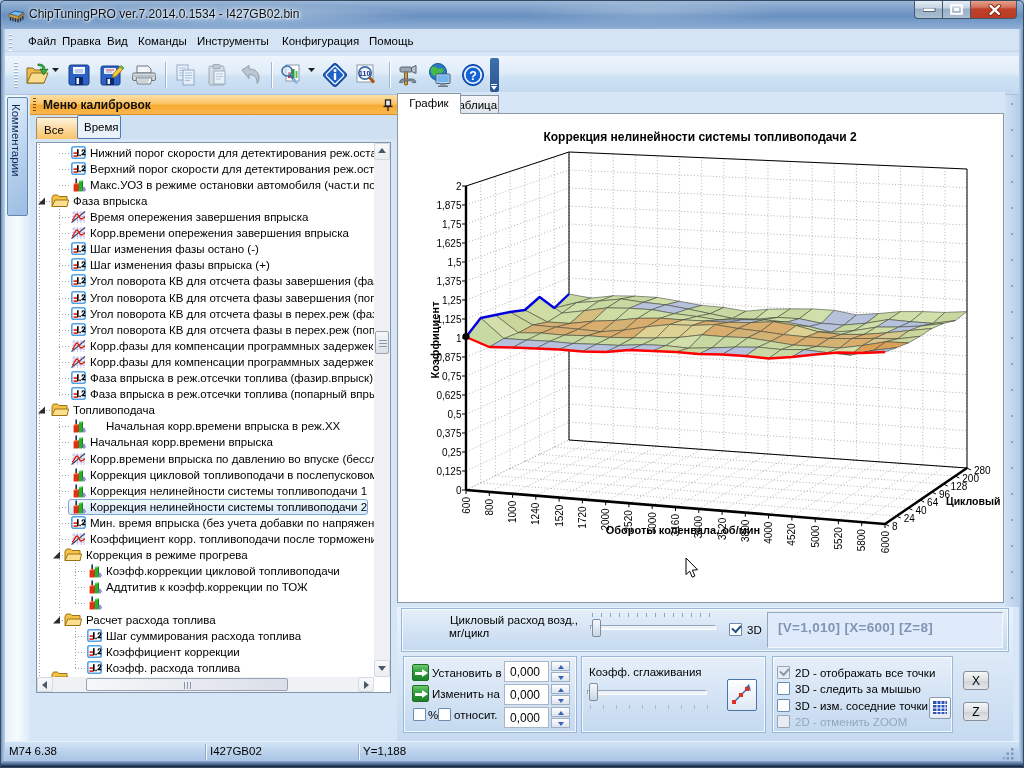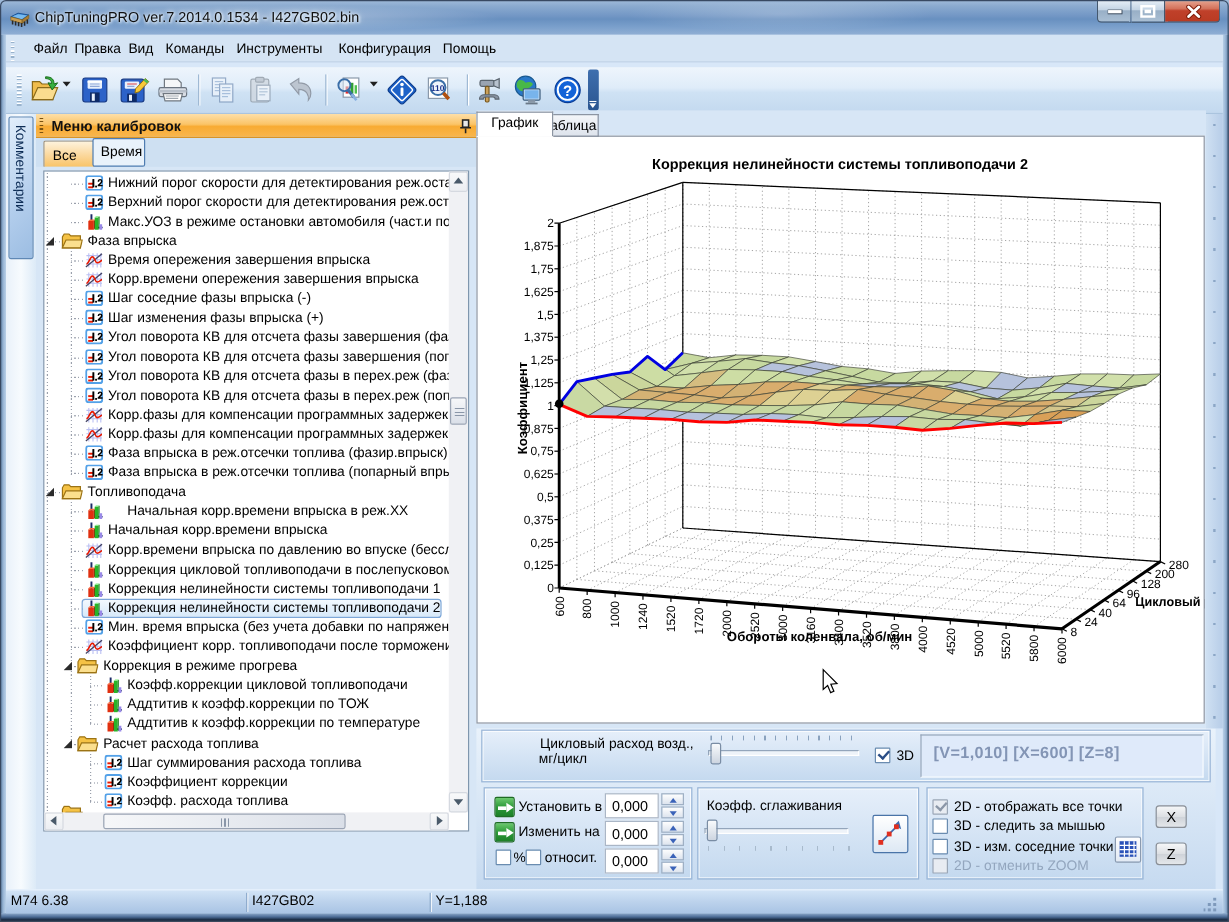--- a/index.html
+++ b/index.html
@@ -367,21 +367,21 @@
           <div class="trow" style="left:52px;top:81.1px;line-height:16px">Корр.времени опережения завершения впрыска</div>
           <div class="abs" style="left:21px;top:105.2px;width:11px;height:1px;background:repeating-linear-gradient(90deg,#9aa0ac 0 1px,transparent 1px 3px)"></div>
           <svg class="abs" style="left:33px;top:98.2px" width="15" height="13">
             <rect x="0.8" y="0.8" width="13.4" height="11.4" rx="2" fill="#fff" stroke="#53a1e8" stroke-width="1.6"></rect>
             <rect x="2.5" y="6.3" width="4" height="1.6" fill="#e81800"></rect>
             <rect x="2.5" y="9.3" width="4" height="1.6" fill="#e81800"></rect>
             <rect x="6" y="3.2" width="1.6" height="7" fill="#000"></rect>
             <rect x="8.3" y="8.7" width="1.5" height="1.5" fill="#000"></rect>
             <path d="M10.4 5.4 q0-2.2 2-2.2 q2 0 2 1.9 q0 1-1.1 2.1 l-0.9 0.9 h2.1 v1.1 h-4.1 v-1 l2-2 q0.7-0.7 0.7-1.2 q0-0.7-0.7-0.7 q-0.7 0-0.7 1.1z" fill="#000"></path>
           </svg>
-          <div class="trow" style="left:52px;top:97.2px;line-height:16px">Шаг соседние фазы впрыска (-)</div>
+          <div class="trow" style="left:52px;top:97.2px;line-height:16px">Шаг изменения фазы остано (-)</div>
           <div class="abs" style="left:21px;top:121.30000000000001px;width:11px;height:1px;background:repeating-linear-gradient(90deg,#9aa0ac 0 1px,transparent 1px 3px)"></div>
           <svg class="abs" style="left:33px;top:114.30000000000001px" width="15" height="13">
             <rect x="0.8" y="0.8" width="13.4" height="11.4" rx="2" fill="#fff" stroke="#53a1e8" stroke-width="1.6"></rect>
             <rect x="2.5" y="6.3" width="4" height="1.6" fill="#e81800"></rect>
             <rect x="2.5" y="9.3" width="4" height="1.6" fill="#e81800"></rect>
             <rect x="6" y="3.2" width="1.6" height="7" fill="#000"></rect>
             <rect x="8.3" y="8.7" width="1.5" height="1.5" fill="#000"></rect>
             <path d="M10.4 5.4 q0-2.2 2-2.2 q2 0 2 1.9 q0 1-1.1 2.1 l-0.9 0.9 h2.1 v1.1 h-4.1 v-1 l2-2 q0.7-0.7 0.7-1.2 q0-0.7-0.7-0.7 q-0.7 0-0.7 1.1z" fill="#000"></path>
           </svg>
           <div class="trow" style="left:52px;top:113.30000000000001px;line-height:16px">Шаг изменения фазы впрыска (+)</div>
@@ -630,21 +630,20 @@
             <line x1="5.2" y1="0.5" x2="5.2" y2="7" stroke="#1b2a66" stroke-width="1.6"></line>
             <line x1="9" y1="11.6" x2="14.5" y2="11.6" stroke="#1b2a66" stroke-width="1.4"></line>
             <path d="M2.6 6.2h4.6v7.3H2.6z" fill="#e03010"></path>
             <path d="M2.6 6.2l1.4-1.3h4.3l-1.1 1.3z" fill="#ff7040"></path>
             <path d="M7.2 6.2l1.3-1.3v7.2l-1.3 1.4z" fill="#9c1800"></path>
             <path d="M7.9 3.2h3.1v10.3H7.9z" fill="#28b428"></path>
             <path d="M7.9 3.2l1-1h2.9l-0.8 1z" fill="#7ce87c"></path>
             <path d="M11 3.2l1-1v10.3l-1 1z" fill="#128012"></path>
             <path d="M11.8 8.8h2.3v4.7h-2.3z" fill="#9a8ae8"></path>
           </svg>
-          <div class="trow" style="left:68px;top:451.4000000000001px;line-height:16px">Аддтитив к коэфф.коррекции по температуре</div>
           <div class="abs" style="left:21px;top:475.5px;width:5px;height:1px;background:repeating-linear-gradient(90deg,#9aa0ac 0 1px,transparent 1px 3px)"></div>
           <svg class="abs" style="left:15px;top:471.5px" width="8" height="8">
             <polygon points="7,0.5 7,7.5 0,7.5" fill="#2b2b2b"></polygon>
           </svg>
           <svg class="abs" style="left:26px;top:468.5px" width="18" height="14">
             <path d="M1 3.5 L1 12.5 L16 12.5 L16 2.5 L8 2.5 L6.5 1 L2.5 1 Z" fill="#f5c245" stroke="#9c7314" stroke-width="1"></path>
             <path d="M1 12.5 L4 6 L17.6 6 L16 12.5 Z" fill="#fbdf8e" stroke="#9c7314" stroke-width="1"></path>
           </svg>
           <div class="trow" style="left:48px;top:467.5px;line-height:16px">Расчет расхода топлива</div>
           <div class="abs" style="left:37px;top:491.6px;width:11px;height:1px;background:repeating-linear-gradient(90deg,#9aa0ac 0 1px,transparent 1px 3px)"></div>

